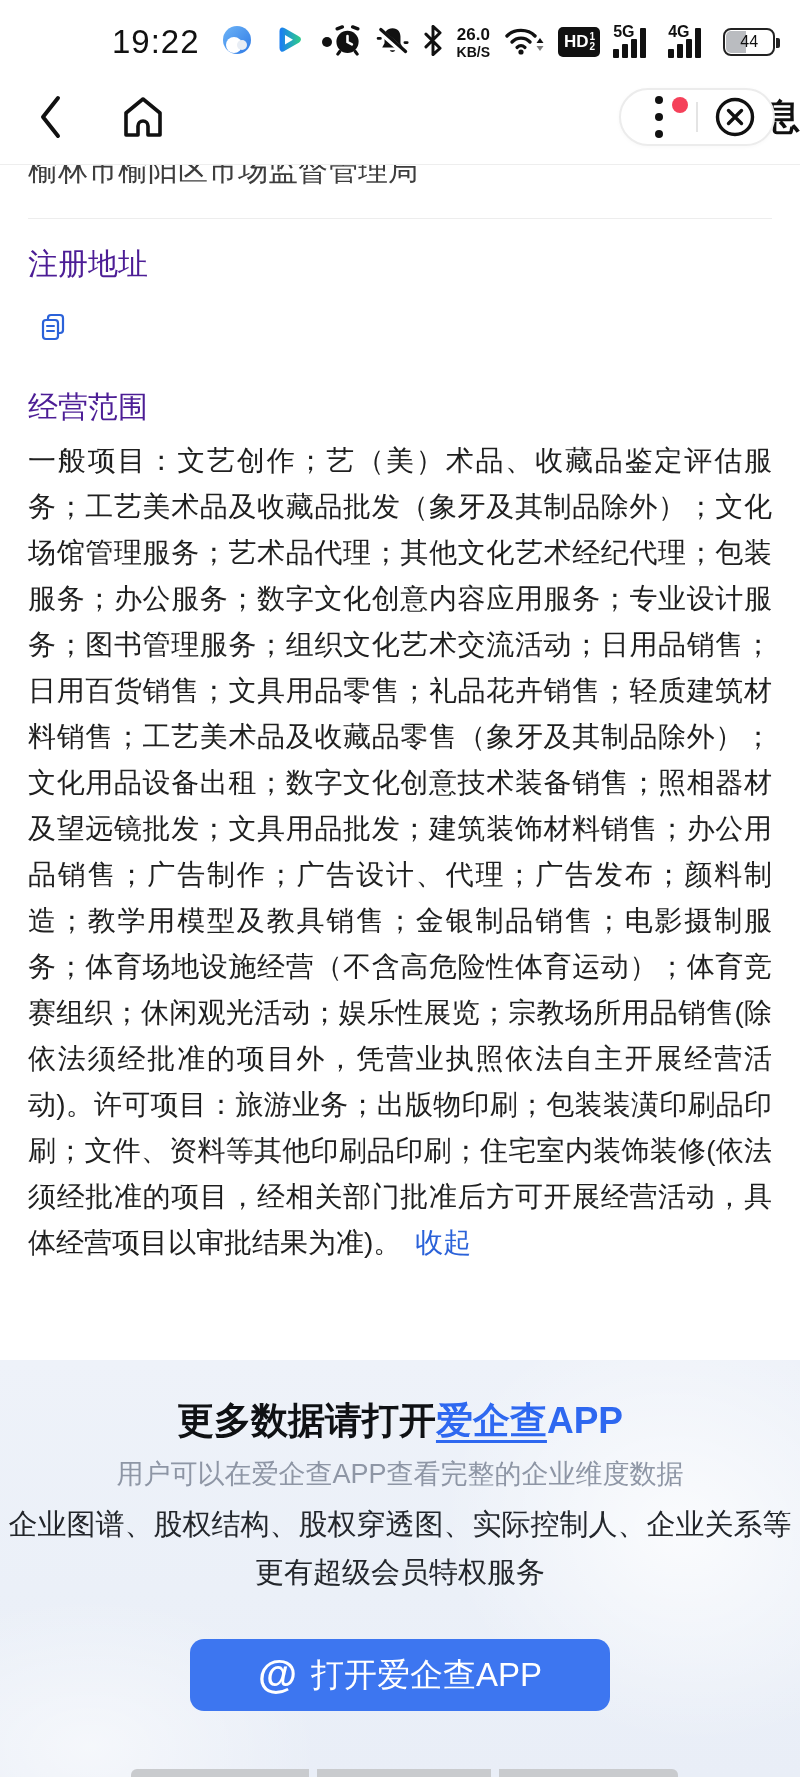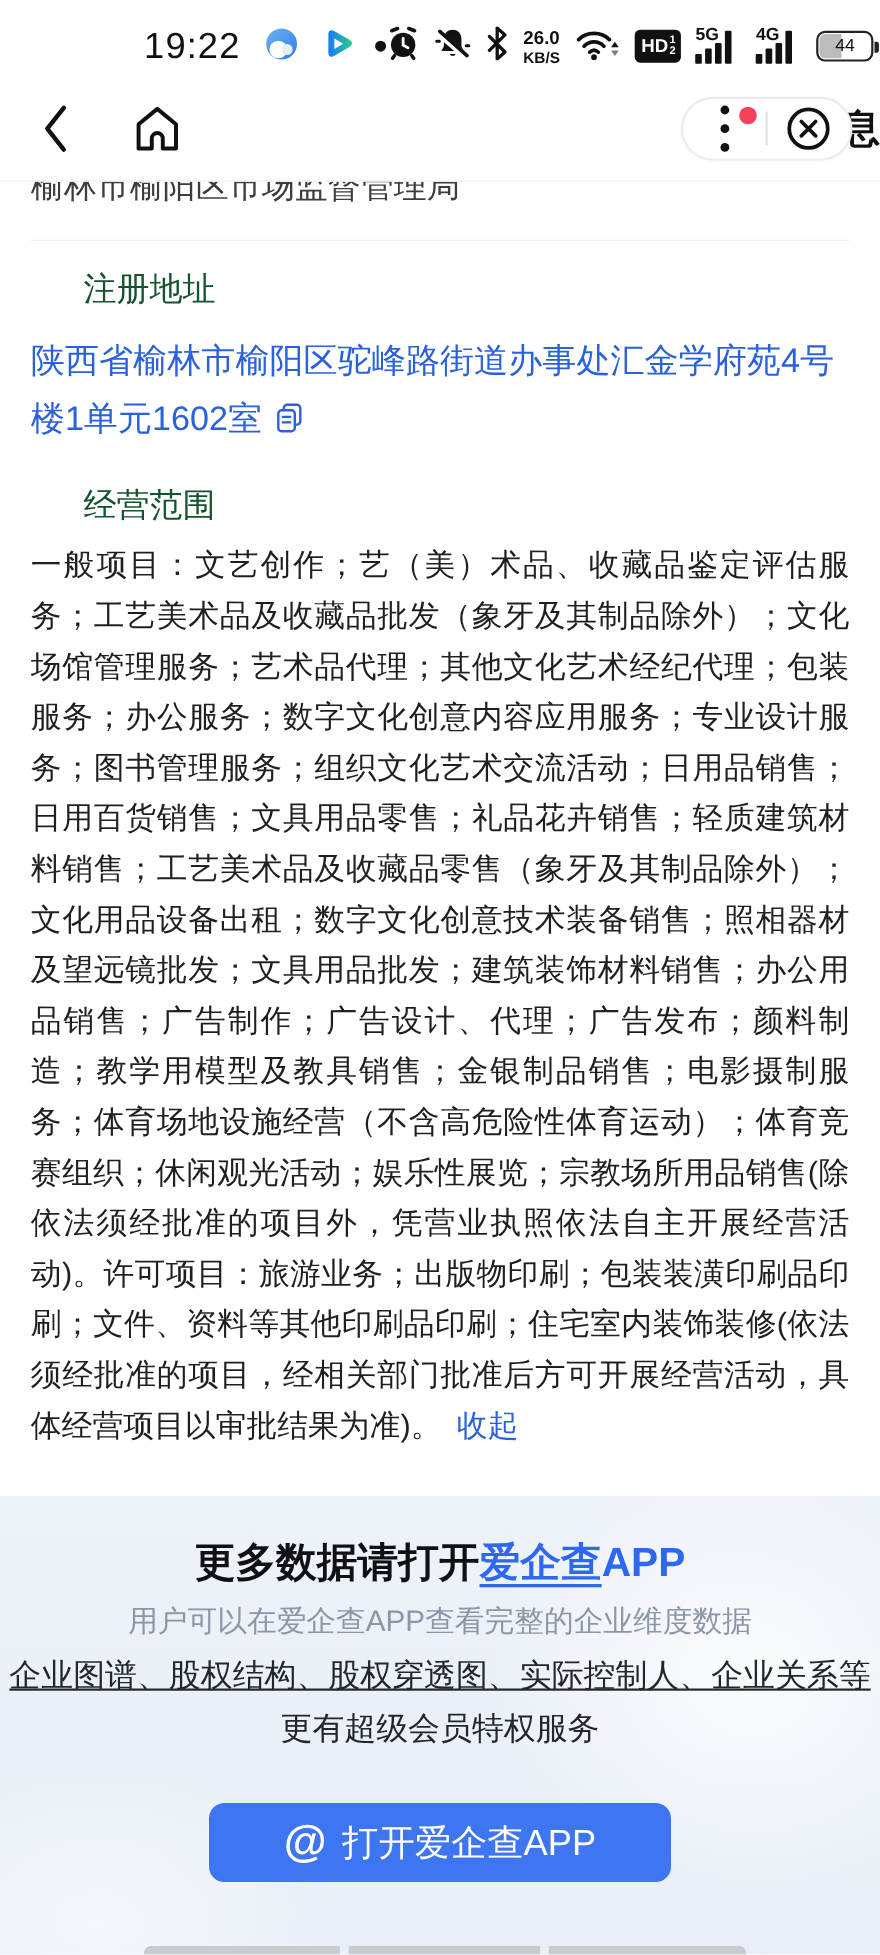--- a/index.html
+++ b/index.html
@@ -2,21 +2,21 @@
 <html lang="zh"><head>
 <meta charset="utf-8">
 <style>
   * { margin:0; padding:0; box-sizing:border-box; }
   html,body { background:#fff; }
   body { font-family:"Liberation Sans","DejaVu Sans",sans-serif; }
   .screen { position:relative; width:800px; height:1777px; background:#fff; overflow:hidden; margin:0 auto; }
 
   
   .status-bar { height:70px; display:flex; align-items:center; padding:14px 25px 0 112px; color:#111; }
-  .sb-time { font-size:33px; font-weight:500; letter-spacing:1px;margin-left:19px; }
+  .sb-time { font-size:33px; font-weight:500; letter-spacing:1px; }
   .sb-left { display:flex; align-items:center; gap:17px; margin-left:20px; }
   .sb-dot { width:10px; height:10px; border-radius:50%; background:#111; }
   .sb-spacer { flex:1; }
   .sb-right { display:flex; align-items:center; gap:13px; }
   .sb-speed { text-align:center; font-weight:700; line-height:1; }
   .sb-speed .v { font-size:17px; display:block; }
   .sb-speed .u { font-size:14px; display:block; margin-top:2px;text-align:right; }
   .hd-badge { background:#111; color:#fff; border-radius:5px; height:30px; padding:0 5px 0 6px; display:flex; align-items:center; font-weight:700; }
   .hd-badge .hd { font-size:17px; letter-spacing:0; }
   .hd-frac { display:flex; flex-direction:column; line-height:1; margin-left:1px; }
@@ -40,38 +40,38 @@
   .menu-dots { display:flex; flex-direction:column; gap:9px; }
   .menu-dots s { display:block; width:8px; height:8px; border-radius:50%; background:#111; }
   .menu-red { position:absolute; top:7px; left:51px; width:16px; height:16px; border-radius:50%; background:#f5415a; }
   .cap-div { width:1.5px; height:30px; background:#e4e4e4; }
   .cap-close { width:77px; height:100%; display:flex; align-items:center; justify-content:center; }
 
   
   .page { position:relative; height:1195px; overflow:hidden; padding:0 28px; }
   .authority { margin-top:-15px; font-size:30px; color:#3d3d3d; line-height:40px; }
   .divider { height:1px; background:#ededed; margin-top:28px; }
-  .sec-label { font-size:30px; color:#14532d; line-height:30px;margin-left:48px; }
+  .sec-label { font-size:30px; color:#4c1d95; line-height:30px; }
   .sec-address { margin-top:30px; }
   .address-value { margin-top:22px; font-size:31px; line-height:53px; color:#2b62d9; }
   .copy-icon { display:inline-block; vertical-align:-4px; margin-left:12px; }
   .sec-scope { margin-top:34px; }
   .scope-text { margin-top:16px; font-size:28px; line-height:46px; color:#1f1f1f; text-align:justify; }
   .collapse-link { color:#2b62d9; margin-left:14px; white-space:nowrap; }
 
   
   .promo { position:relative; height:417px; background:linear-gradient(180deg,#eef2f9 0%,#ebf0f8 55%,#e9eef7 100%); overflow:hidden; text-align:center; }
   .promo::before { content:""; position:absolute; right:-120px; top:-40px; width:480px; height:420px; background:radial-gradient(closest-side, rgba(255,255,255,.75), rgba(255,255,255,0)); transform:rotate(18deg); }
   .promo::after { content:""; position:absolute; left:-140px; bottom:-120px; width:460px; height:300px; background:radial-gradient(closest-side, rgba(255,255,255,.55), rgba(255,255,255,0)); }
   .promo-inner { position:relative; z-index:1; }
   .headline { padding-top:39px; font-size:37px; line-height:44px; font-weight:700; color:#0f1114; }
   .headline .brand-cn { color:#2e68f0; text-decoration:underline; text-decoration-thickness:2.5px; text-underline-offset:7px; }
   .headline .brand-en { color:#2e68f0; }
   .promo-sub { margin-top:16px; font-size:27px; line-height:30px; color:#8e96a5; }
-  .promo-line { margin-top:18px; font-size:29px; line-height:34px; color:#23262b;text-decoration:underline; }
+  .promo-line { margin-top:18px; font-size:29px; line-height:34px; color:#23262b; }
   .promo-line2 { margin-top:14px; font-size:29px; line-height:34px; color:#23262b; }
   .open-btn { margin-top:50px; display:inline-flex; width:420px; height:72px; border-radius:14px; background:#3d76f0; color:#fff; align-items:center; justify-content:center; gap:14px; border:none; cursor:pointer; }
   .open-btn .at { font-size:40px; font-weight:700; line-height:1; margin-top:-3px; }
   .open-btn .lbl { font-size:33px; }
   .cut-bars { position:absolute; z-index:1; bottom:0; left:131px; display:flex; gap:8px; }
   .cut-bars i { display:block; height:8px; background:#c9cbce; }
   .cut-bars i:nth-child(1){ width:178px; border-radius:6px 0 0 0; }
   .cut-bars i:nth-child(2){ width:174px; }
   .cut-bars i:nth-child(3){ width:179px; border-radius:0 6px 0 0; }
 </style>
@@ -212,21 +212,21 @@
     </div>
   </div>
 
   <div class="page">
     <div class="authority">榆林市榆阳区市场监督管理局</div>
     <div class="divider"></div>
 
     <div class="sec-address">
       <div class="sec-label">注册地址</div>
       <div class="address-value">
-        <span>陕西省榆林市榆阳区驼峰路街道办事处汇金学府苑4号楼1单元1602室</span><span class="copy-icon"><svg width="26" height="30" viewBox="0 0 26 30">
+        <span class="copy-icon"><svg width="26" height="30" viewBox="0 0 26 30">
           <rect x="8" y="3" width="15" height="18" rx="3" stroke="#2b62d9" stroke-width="2.2" fill="none"></rect>
           <rect x="3" y="8" width="15" height="19" rx="3" stroke="#2b62d9" stroke-width="2.2" fill="#fff"></rect>
           <path d="M7 14 L14 14 M7 19 L14 19" stroke="#2b62d9" stroke-width="2" stroke-linecap="round"></path>
         </svg></span>
       </div>
     </div>
 
     <div class="sec-scope">
       <div class="sec-label">经营范围</div>
       <div class="scope-text">

